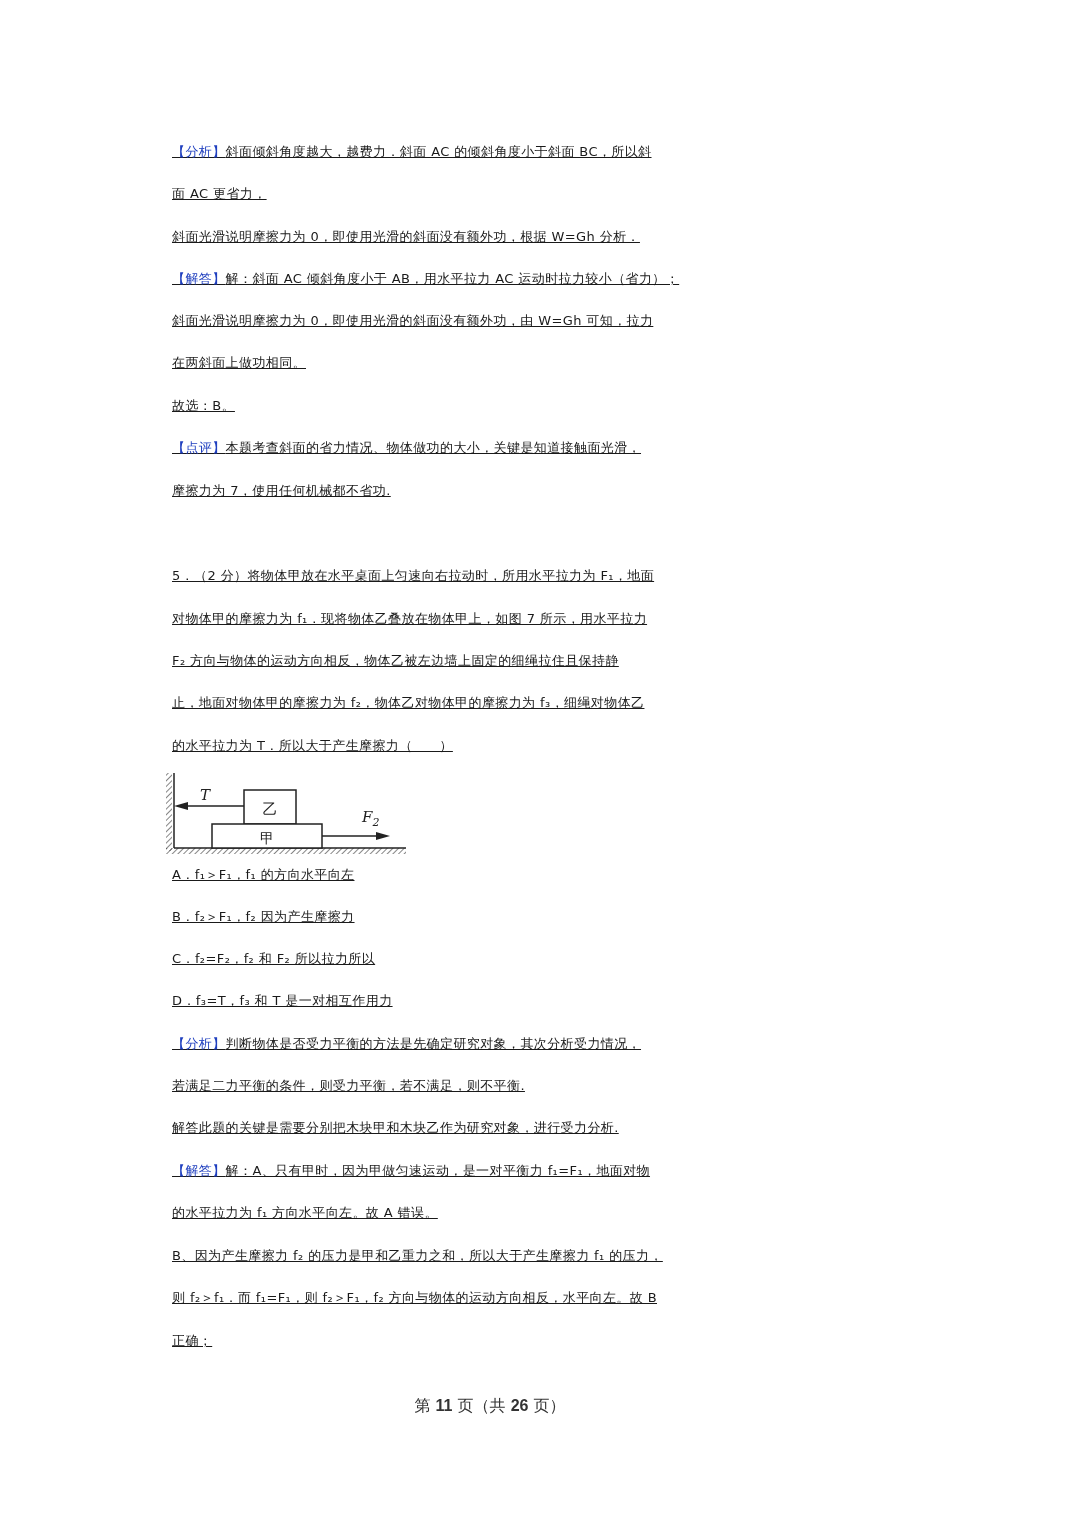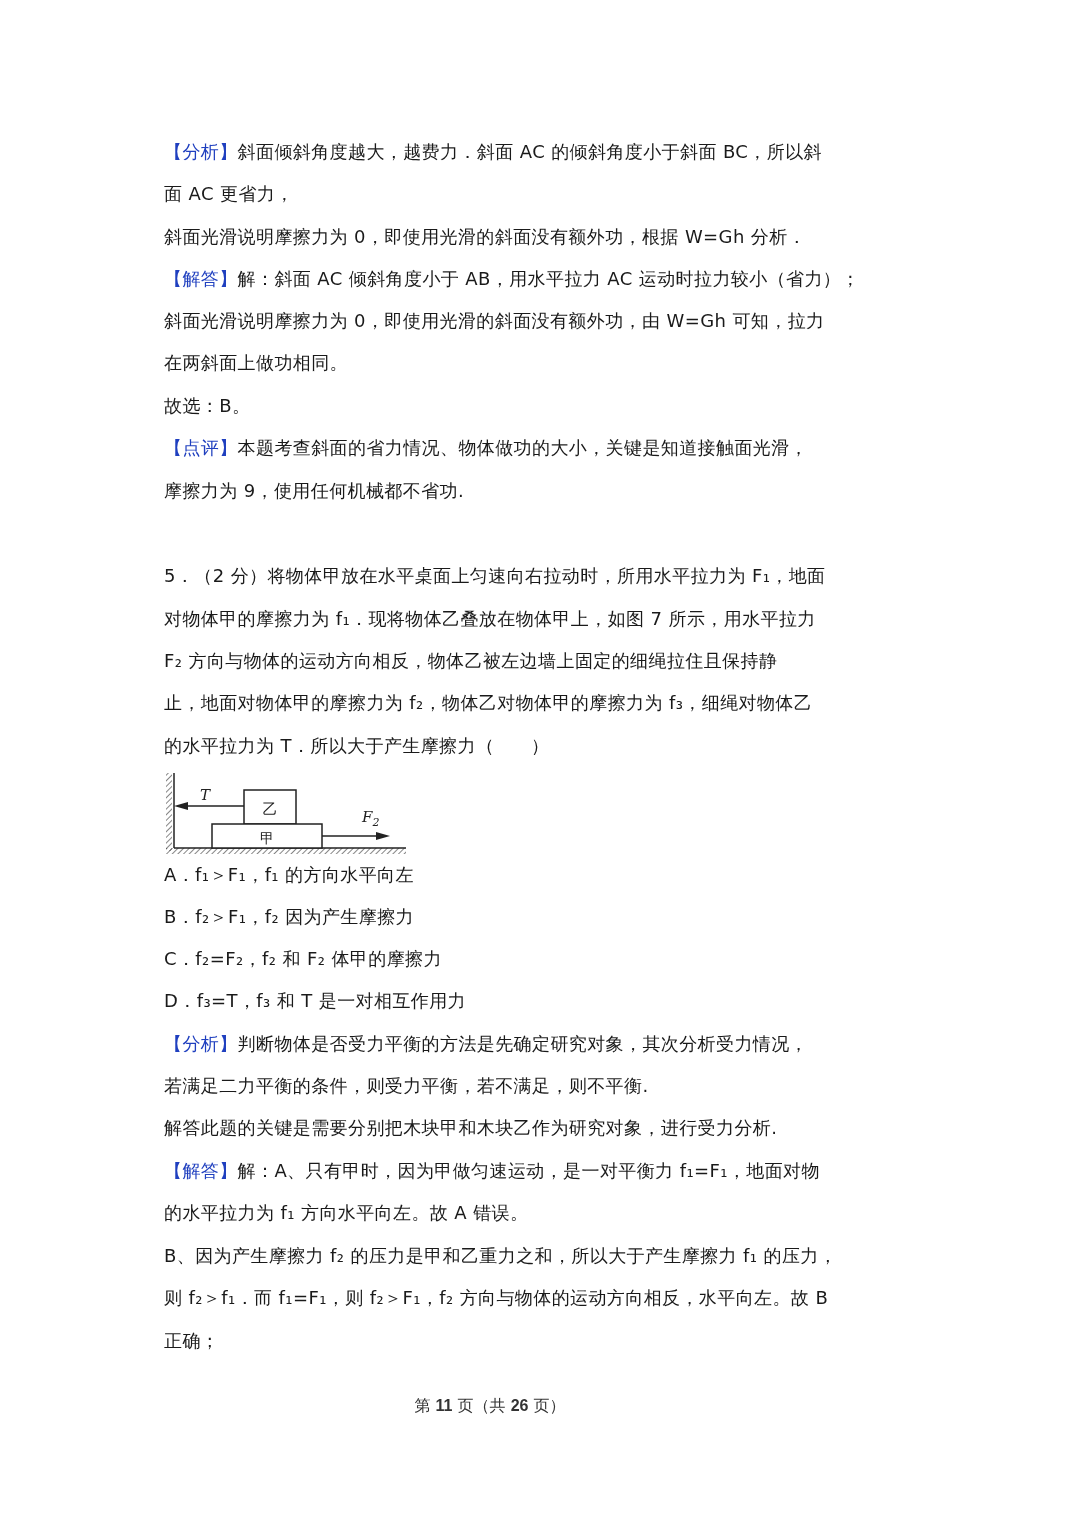--- a/index.html
+++ b/index.html
@@ -1,18 +1,18 @@
 <!DOCTYPE html>
 <html><head>
 <meta charset="utf-8">
 <style>
   html, body { margin: 0; padding: 0; background: #ffffff; }
   body { width: 1080px; height: 1528px; position: relative; overflow: hidden;
          font-family: "DejaVu Sans", "Liberation Sans", sans-serif; color: #1a1a1a; }
-  .line { position: absolute; left: 164px; font-size: 18px; line-height: 28px; white-space: nowrap; letter-spacing: 0.4px; }
+  .line { position: absolute; left: 172px; font-size: 13px; line-height: 28px; white-space: nowrap; letter-spacing: 0.4px; text-decoration: underline; }
   .tag { color: #1f3fbf; }
   .diagram { position: absolute; left: 150px; top: 768px; width: 260px; height: 88px; }
   .footer { position: absolute; top: 1396px; left: 0; width: 980px; text-align: center;
             font-family: "DejaVu Serif", "Liberation Serif", serif; font-size: 16px; color: #333; }
   .footer b { font-family: "Liberation Sans", sans-serif; }
 </style>
 </head>
 <body>
 
 <div class="line" style="top:138px">
@@ -24,21 +24,21 @@
 <div class="line" style="top:265px">
   <span class="tag">【解答】</span><span>解：斜面 AC 倾斜角度小于 AB，用水平拉力 AC 运动时拉力较小（省力）；</span>
 </div>
 <div class="line" style="top:307px">斜面光滑说明摩擦力为 0，即使用光滑的斜面没有额外功，由 W=Gh 可知，拉力</div>
 <div class="line" style="top:349px">在两斜面上做功相同。</div>
 <div class="line" style="top:392px">故选：B。</div>
 
 <div class="line" style="top:434px">
   <span class="tag">【点评】</span><span>本题考查斜面的省力情况、物体做功的大小，关键是知道接触面光滑，</span>
 </div>
-<div class="line" style="top:477px">摩擦力为 9，使用任何机械都不省功.</div>
+<div class="line" style="top:477px">摩擦力为 7，使用任何机械都不省功.</div>
 
 <div class="line" style="top:562px">5．（2 分）将物体甲放在水平桌面上匀速向右拉动时，所用水平拉力为 F₁，地面</div>
 <div class="line" style="top:605px">对物体甲的摩擦力为 f₁．现将物体乙叠放在物体甲上，如图 7 所示，用水平拉力</div>
 <div class="line" style="top:647px">F₂ 方向与物体的运动方向相反，物体乙被左边墙上固定的细绳拉住且保持静</div>
 <div class="line" style="top:689px">止，地面对物体甲的摩擦力为 f₂，物体乙对物体甲的摩擦力为 f₃，细绳对物体乙</div>
 <div class="line" style="top:732px">的水平拉力为 T．所以大于产生摩擦力（　　）</div>
 
 <svg class="diagram" viewBox="0 0 260 88" xmlns="http://www.w3.org/2000/svg">
   <defs>
     <pattern id="hatch" width="4" height="4" patternUnits="userSpaceOnUse" patternTransform="rotate(45)">
@@ -64,21 +64,21 @@
   <text x="50" y="32" font-size="15" font-style="italic" font-family="DejaVu Serif, serif" fill="#222">T</text>
   <g>
     <line x1="172" y1="68" x2="232" y2="68" stroke="#222" stroke-width="1.5"></line>
     <polygon points="240,68 226,64 226,72" fill="#222"></polygon>
   </g>
   <text x="212" y="54" font-size="15" font-style="italic" font-family="DejaVu Serif, serif" fill="#222"><tspan>F</tspan><tspan dy="4" font-size="11">2</tspan></text>
 </svg>
 
 <div class="line" style="top:861px">A．f₁＞F₁，f₁ 的方向水平向左</div>
 <div class="line" style="top:903px">B．f₂＞F₁，f₂ 因为产生摩擦力</div>
-<div class="line" style="top:945px">C．f₂=F₂，f₂ 和 F₂ 体甲的摩擦力</div>
+<div class="line" style="top:945px">C．f₂=F₂，f₂ 和 F₂ 所以拉力所以</div>
 <div class="line" style="top:987px">D．f₃=T，f₃ 和 T 是一对相互作用力</div>
 
 <div class="line" style="top:1030px">
   <span class="tag">【分析】</span><span>判断物体是否受力平衡的方法是先确定研究对象，其次分析受力情况，</span>
 </div>
 <div class="line" style="top:1072px">若满足二力平衡的条件，则受力平衡，若不满足，则不平衡.</div>
 <div class="line" style="top:1114px">解答此题的关键是需要分别把木块甲和木块乙作为研究对象，进行受力分析.</div>
 
 <div class="line" style="top:1157px">
   <span class="tag">【解答】</span><span>解：A、只有甲时，因为甲做匀速运动，是一对平衡力 f₁=F₁，地面对物</span>

